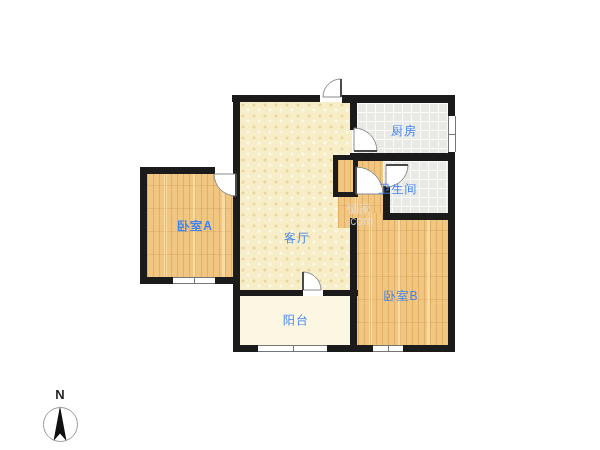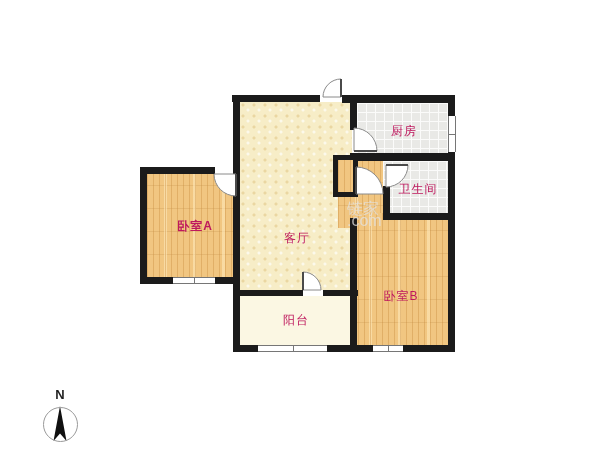--- a/index.html
+++ b/index.html
@@ -41,30 +41,30 @@
     background-image:repeating-linear-gradient(90deg, rgba(198,138,60,0.38) 0 1px, transparent 1px 6px);
     z-index:4;
   }
   .win-h{background:#ffffff;border-top:1px solid #767676;border-bottom:1px solid #767676;z-index:5;}
   .win-h .tick{position:absolute;left:50%;top:0;width:1px;height:100%;background:#767676;}
   .win-v{background:#ffffff;border-left:1px solid #767676;border-right:1px solid #767676;z-index:5;}
   .win-v .tick{position:absolute;top:50%;left:0;height:1px;width:100%;background:#767676;}
   .doors{position:absolute;left:0;top:0;width:600px;height:450px;z-index:6;}
   .room-label{
     position:absolute;transform:translate(-50%,-50%);
-    font-size:12px;color:#be185d;letter-spacing:1px;white-space:nowrap;z-index:7;
+    font-size:12px;color:#3b82f6;letter-spacing:1px;white-space:nowrap;z-index:7;
   }
   .watermark{
     position:absolute;left:218px;top:192px;z-index:8;
     font-size:40px;font-weight:500;letter-spacing:2px;
     color:rgba(248,248,248,0.55);white-space:nowrap;
   }
   .watermark-cn{
     position:absolute;left:347px;top:203px;z-index:8;line-height:12px;
-    font-size:16px;color:rgba(225,225,225,0.75);text-align:left;white-space:pre-line;
+    font-size:12px;color:rgba(225,225,225,0.75);text-align:left;white-space:pre-line;
   }
   .compass-n{
     position:absolute;left:60px;top:394px;transform:translate(-50%,-50%);
     font-size:13px;font-weight:600;color:#1f1f1f;z-index:7;
   }
   .compass-circle{
     position:absolute;left:43px;top:407px;width:33px;height:33px;
     border:1px solid #9a9a9a;border-radius:50%;z-index:7;background:transparent;
   }
 </style>
@@ -136,21 +136,21 @@
 
     <path d="M303,290 L303,272 A18,18 0 0 1 321,290 Z" fill="#ffffff" stroke="#8a8a8a" stroke-width="1"></path>
     <line x1="303" y1="272" x2="303" y2="290" stroke="#4a4a4a" stroke-width="2"></line>
 
     <polygon points="60,406 66.5,441 60,433.5 53.5,441" fill="#101010"></polygon>
   </svg>
 
   <div class="room-label" style="left:195px;top:226px;font-weight:bold;">卧室A</div>
   <div class="room-label" style="left:297px;top:238px;">客厅</div>
   <div class="room-label" style="left:404px;top:131px;">厨房</div>
-  <div class="room-label" style="left:418px;top:189px;">卫生间</div>
+  <div class="room-label" style="left:398px;top:189px;">卫生间</div>
   <div class="room-label" style="left:401px;top:296px;">卧室B</div>
   <div class="room-label" style="left:296px;top:320px;">阳台</div>
 
   <div class="watermark-cn">链家
 .com</div>
 
   <div class="compass-n">N</div>
   <div class="compass-circle"></div>
 
 </div>

